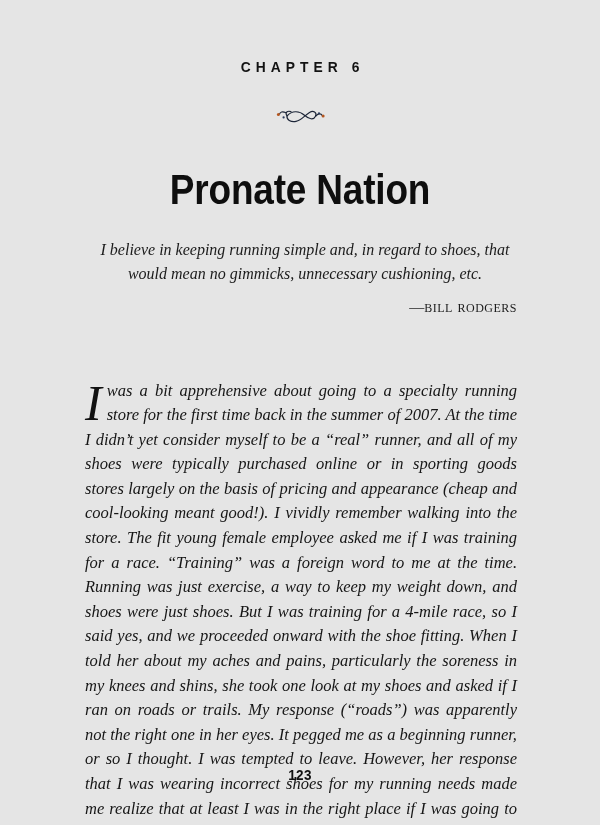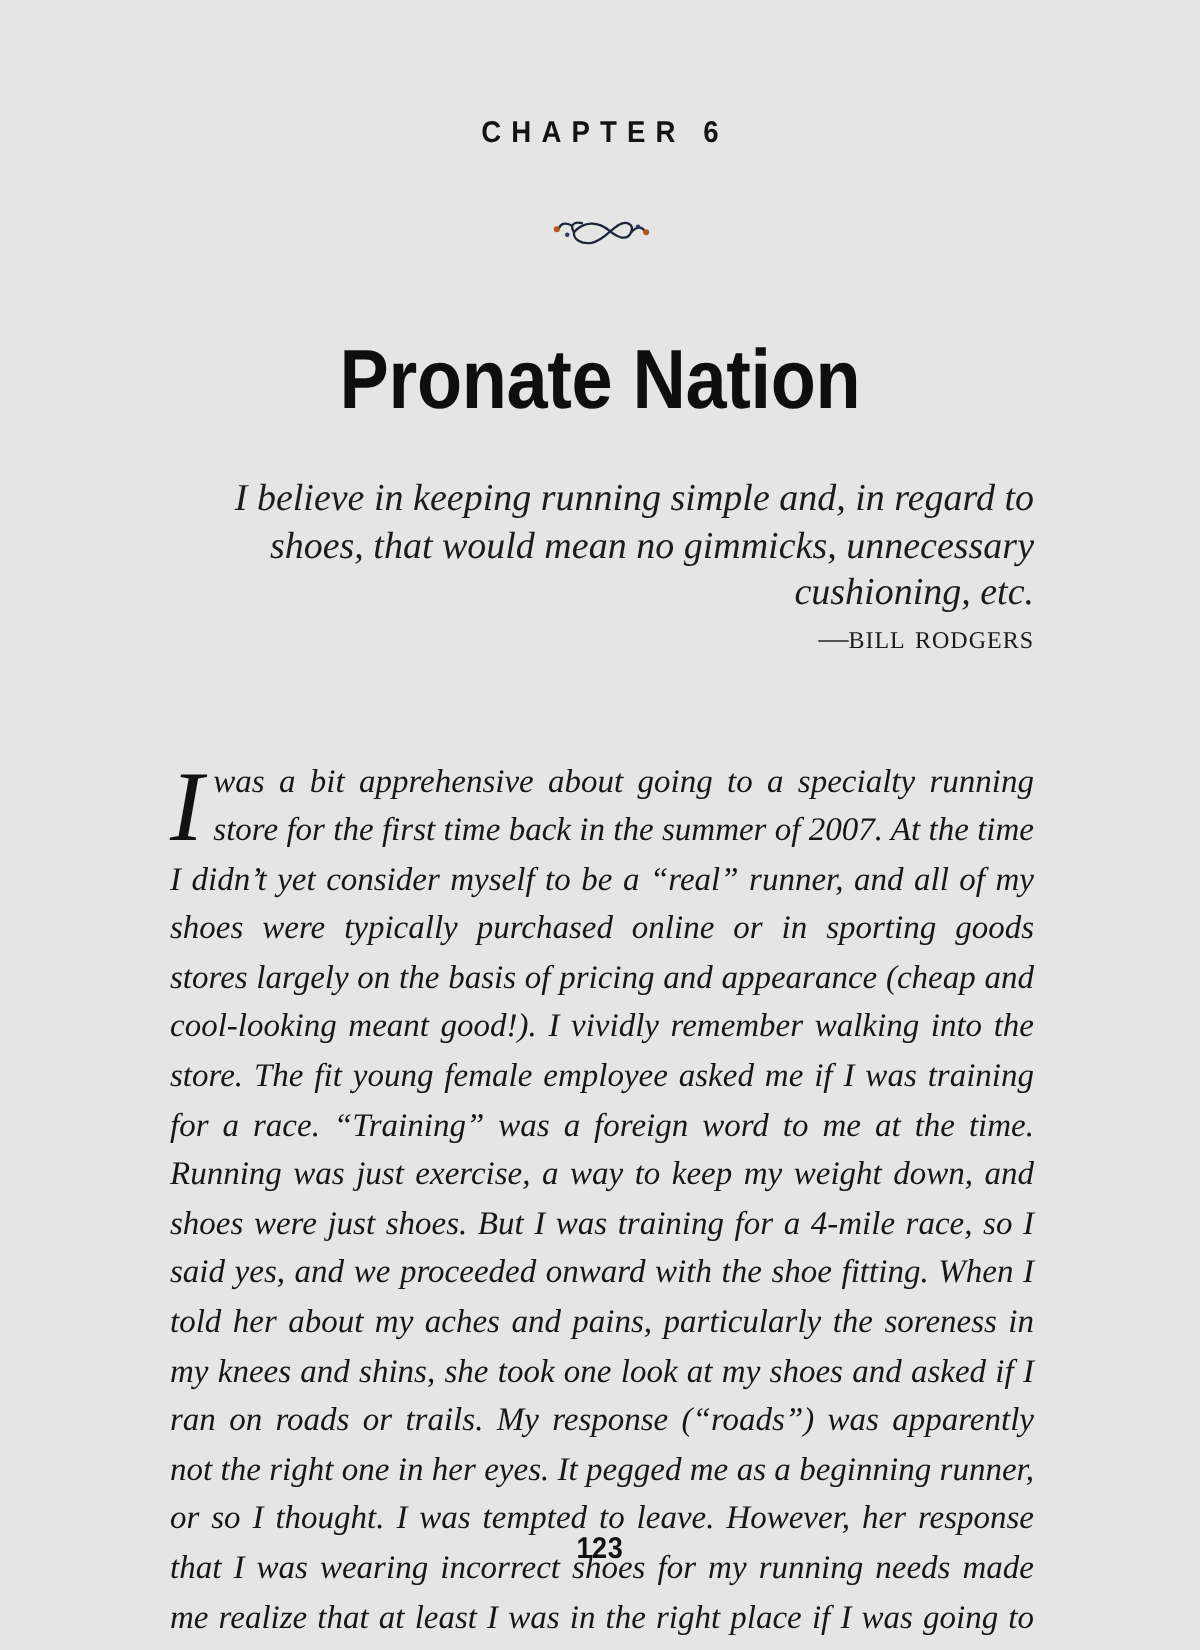--- a/index.html
+++ b/index.html
@@ -70,27 +70,27 @@
 
   
   .epigraph {
     position: absolute;
     top: 238px;
     left: 93px;
     width: 424px;
   }
   .epigraph-text {
     font-style: italic;
-    font-size: 19px;
+    font-size: 16px;
     line-height: 23.5px;
-    text-align: right;
+    text-align: center;
     color: #1b1b1b;
   }
   .epigraph-attrib {
-    margin-top: 0;
+    margin-top: 12px;
     text-align: right;
     font-size: 15px;
     color: #1b1b1b;
     letter-spacing: 0.3px;
   }
   .attrib-dash {
     font-style: normal;
     letter-spacing: 0;
   }
   .smallcaps {

